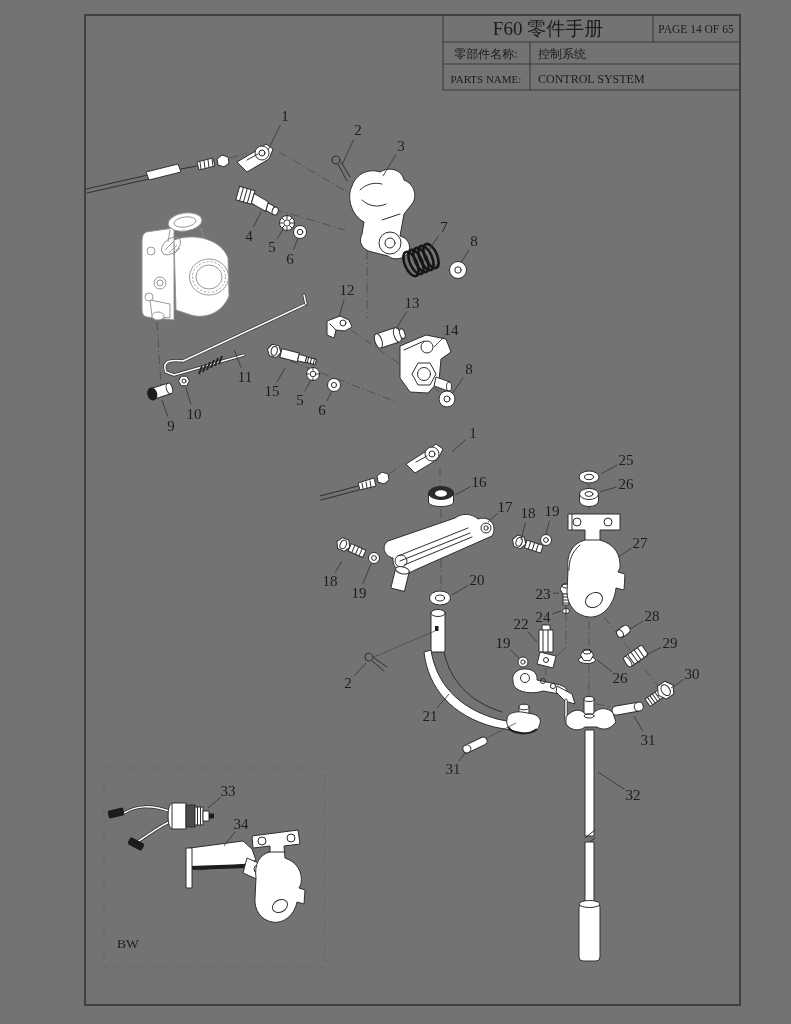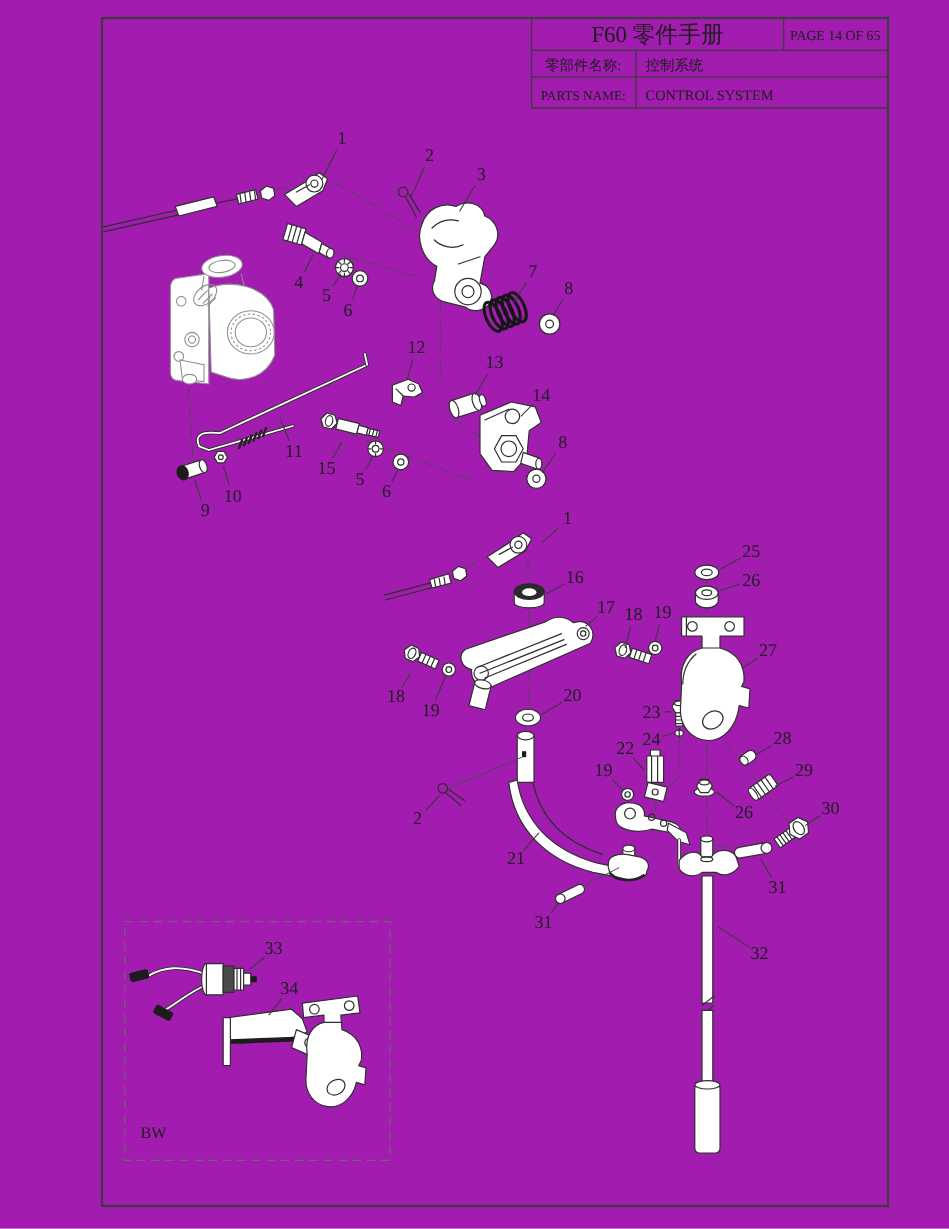--- a/index.html
+++ b/index.html
@@ -1,16 +1,16 @@
 <!DOCTYPE html>
 <html><head>
 <meta charset="utf-8">
 <style>
   html,body{margin:0;padding:0;background:#fff;}
-  #page{position:relative;width:791px;height:1024px;background:#a21caf;overflow:hidden;
+  #page{position:relative;width:791px;height:1024px;background:#737373;overflow:hidden;
         font-family:"Liberation Serif", serif;}
   svg text{font-family:"Liberation Serif", serif;}
   .callout{font-size:15px;fill:#1d1d1d;text-anchor:middle;dominant-baseline:central;}
   .leader{stroke:#3a3a3a;stroke-width:0.9;fill:none;}
   .ln{fill:none;stroke:#2f2f2f;stroke-width:1;stroke-linejoin:round;stroke-linecap:round;}
   .fw{fill:#ffffff;stroke:#2f2f2f;stroke-width:1;stroke-linejoin:round;}
   .lt{fill:none;stroke:#8f8f8f;stroke-width:0.9;stroke-linejoin:round;}
   .ltf{fill:#fff;stroke:#8f8f8f;stroke-width:0.9;}
   .dd{fill:none;stroke:#4a4a4a;stroke-width:0.8;stroke-dasharray:9 3 1.5 3;}
   .aux{fill:none;stroke:#4a4a4a;stroke-width:0.8;}

